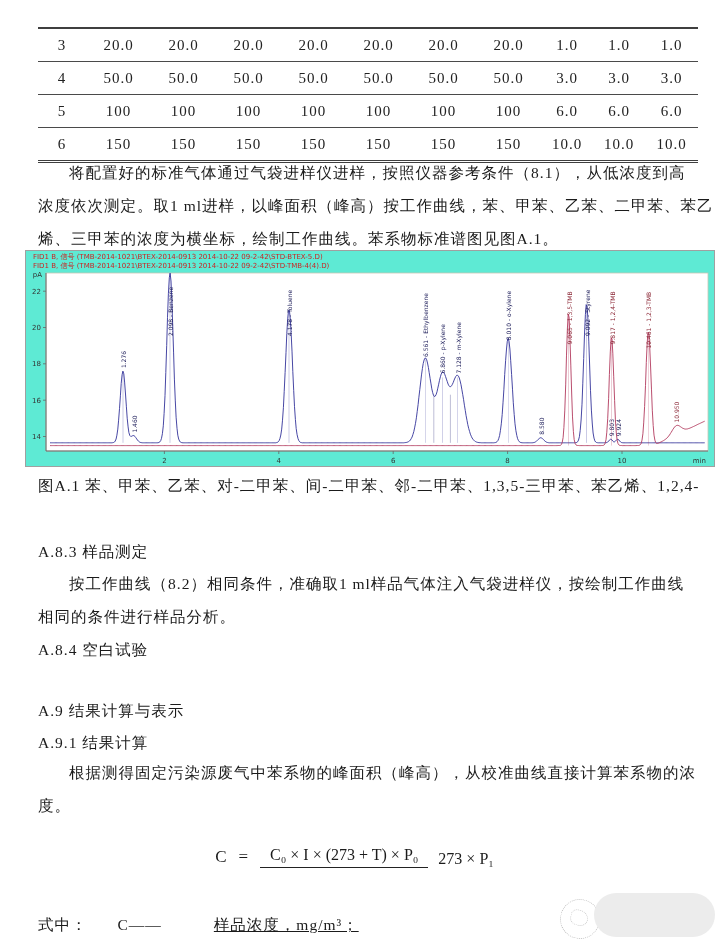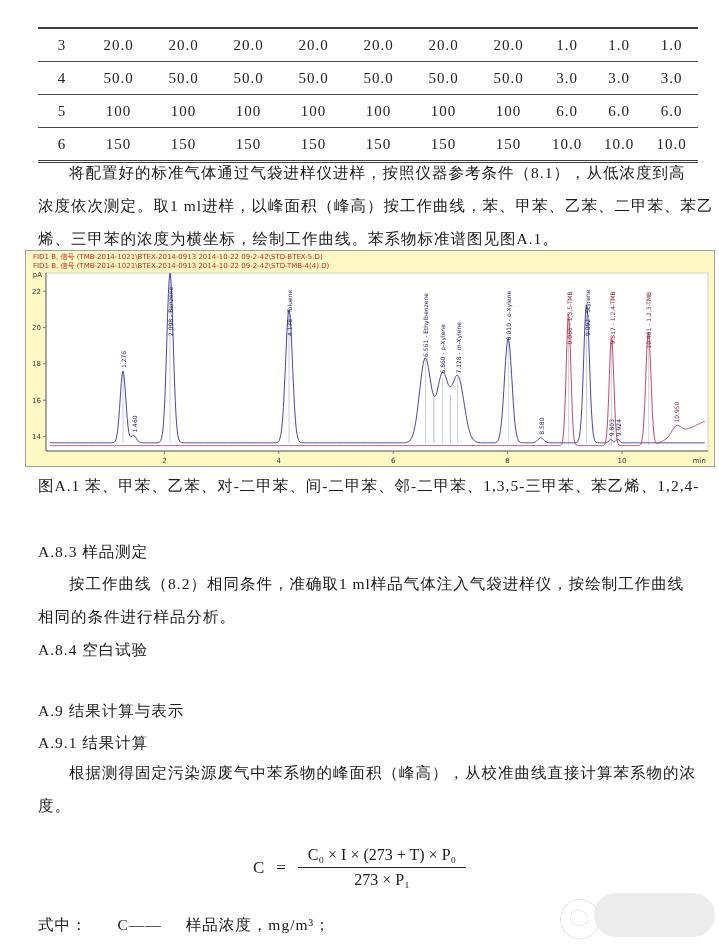--- a/index.html
+++ b/index.html
@@ -7,34 +7,34 @@
         font-family:"Liberation Serif","DejaVu Serif",serif;color:#1d1d1d;}
   
   .std-table{position:absolute;left:38px;top:27px;width:660px;border-collapse:collapse;
              border-top:2px solid #3f3f3f;border-bottom:3px double #3f3f3f;table-layout:fixed;}
   .std-table td{height:30px;text-align:center;font-size:15px;color:#222;
                 border-bottom:1.5px solid #4a4a4a;letter-spacing:1px;}
   
   .tline{position:absolute;left:38px;font-size:15.5px;letter-spacing:1px;white-space:nowrap;color:#1b1b1b;}
   .ind{left:69px;}
   
-  .chrom{position:absolute;left:25px;top:250px;width:690px;height:217px;background:#fef9c3;
+  .chrom{position:absolute;left:25px;top:250px;width:690px;height:217px;background:#5eead4;
          border:1px solid #a0a0a0;box-sizing:border-box;}
   .chrom-header-line{position:absolute;left:7px;font-size:7px;line-height:8px;color:#cc2222;
          white-space:nowrap;font-family:"DejaVu Sans","Liberation Sans",sans-serif;}
   .chrom svg{position:absolute;left:0;top:0;}
   
   .formula-row{position:absolute;left:0;top:846px;width:719px;display:flex;justify-content:center;
                align-items:center;gap:12px;font-size:17px;color:#1b1b1b;}
-  .frac{display:inline-flex;flex-direction:column;align-items:center;font-size:16px;}
+  .frac{display:inline-flex;flex-direction:row;align-items:center;font-size:16px;}
   .frac .num{padding:0 10px 3px;border-bottom:1.5px solid #222;}
   .frac .den{padding:3px 10px 0;}
   
   .legend-sym{margin-left:30px;}
-  .legend-desc{margin-left:24px;}
+  .legend-desc{margin-left:52px;text-decoration:underline;}
   
   .wm-pill{position:absolute;left:594px;top:893px;width:121px;height:44px;border-radius:22px;
            background:#ececec;}
   .wm-stamp{position:absolute;left:560px;top:899px;width:38px;height:38px;border-radius:50%;
             border:1.5px dotted #c3c3c3;transform:rotate(12deg);}
   .wm-stamp:after{content:"";position:absolute;left:9px;top:10px;width:16px;height:14px;
             border:1px dotted #cccccc;border-radius:40% 60% 50% 50%;}
 </style>
 </head>
 <body>

